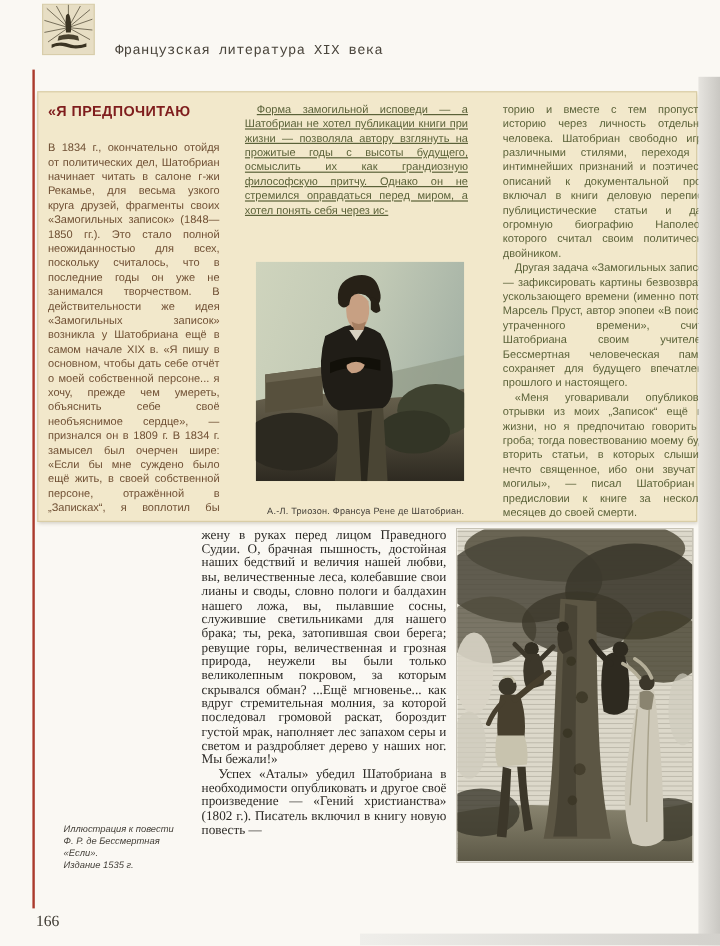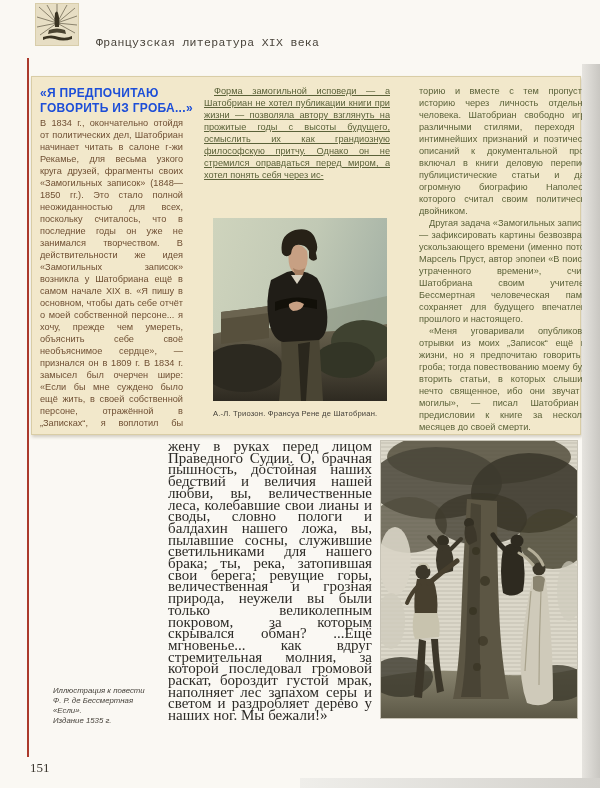--- a/index.html
+++ b/index.html
@@ -25,42 +25,42 @@
   .chapter-title{left:96px;top:36px;font-size:11.5px;color:#4a453c;letter-spacing:0.3px;font-family:Liberation Mono, monospace;}
   .red-rule{left:27px;top:58px;width:2px;height:699px;background:#ab3a2c;}
   
   .feature-box{
     left:31px;top:76px;width:548px;height:357px;
     background:#f2e8cb;border:1px solid #d9cda6;
     box-shadow:1px 2px 3px rgba(90,80,50,0.25);
   }
   .box-title{
     left:8px;top:9px;width:160px;
-    font-size:12px;line-height:15px;font-weight:bold;color:#1d4ed8;letter-spacing:0.3px;
+    font-size:12px;line-height:15px;font-weight:bold;color:#7f1d1d;letter-spacing:0.3px;
   }
   .box-col{
     font-size:9.2px;line-height:12px;text-align:justify;overflow:hidden;
   }
   .col-left{left:8px;top:40px;width:143px;height:312px;color:#6f4f33;}
   .col-mid{left:172px;top:8px;width:186px;height:120px;color:#5a6138;text-decoration:underline;}
   .col-right{left:364px;top:8px;width:177px;height:346px;color:#5a6138;margin-left:23px;}
   .col-right p{margin:0;}
   .col-right p + p{text-indent:10px;}
   .indent{text-indent:10px;}
   .portrait{left:181px;top:141px;width:174px;height:183px;overflow:hidden;}
   .portrait svg{display:block;}
   .portrait-caption{
-    left:181px;top:332px;width:174px;
-    font-size:7.6px;color:#45413a;letter-spacing:0.2px;
+    left:181px;top:344px;width:174px;
+    font-size:7.6px;color:#45413a;letter-spacing:0.2px;text-align:right;
   }
   
   .main-text{
     left:168px;top:441px;width:204px;
     font-family:"Liberation Serif", serif;
-    font-size:15px;line-height:11.7px;text-align:justify;color:#2c2a26;
+    font-size:11px;line-height:11.7px;text-align:justify;color:#2c2a26;
   }
   .main-text p{margin:0;}
   .main-text p + p{text-indent:14px;}
   .engraving{left:381px;top:441px;width:196px;height:277px;overflow:hidden;
     box-shadow:0 0 0 1px #c7c3b6;}
   .illus-caption{
     left:53px;top:686px;width:125px;
     font-size:7.8px;line-height:10px;color:#45413a;font-style:italic;
   }
   .page-number{
@@ -92,21 +92,20 @@
   </svg>
 </div>
 
 <div class="abs chapter-title">Французская литература XIX века</div>
 
 <div class="abs red-rule"></div>
 
 <div class="abs feature-box">
   <div class="abs box-title">
     <span>«Я ПРЕДПОЧИТАЮ</span><br>
-    <span>ГОВОРИТЬ ИЗ ГРОБА...»</span>
   </div>
 
   <div class="abs box-col col-left">В 1834 г., окончательно отойдя от политических дел, Шатобриан начинает читать в салоне г-жи Рекамье, для весьма узкого круга друзей, фрагменты своих «Замогильных записок» (1848—1850 гг.). Это стало полной неожиданностью для всех, поскольку считалось, что в последние годы он уже не занимался творчеством. В действительности же идея «Замогильных записок» возникла у Шатобриана ещё в самом начале XIX в. «Я пишу в основном, чтобы дать себе отчёт о моей собственной персоне... я хочу, прежде чем умереть, объяснить себе своё необъяснимое сердце», — признался он в 1809 г. В 1834 г. замысел был очерчен шире: «Если бы мне суждено было ещё жить, в своей собственной персоне, отражённой в „Записках“, я воплотил бы эпопею своего времени». Оба эти намерения и составили основу книги, которая по праву считается одновременно и завещанием Шатобриана, и одним из шедевров французской литературы.</div>
 
   <div class="abs box-col col-mid indent">Форма замогильной исповеди — а Шатобриан не хотел публикации книги при жизни — позволяла автору взглянуть на прожитые годы с высоты будущего, осмыслить их как грандиозную философскую притчу. Однако он не стремился оправдаться перед миром, а хотел понять себя через ис-</div>
 
   <div class="abs portrait">
     <svg width="174" height="183" viewBox="0 0 174 183">
       <defs>
         <linearGradient id="sky" x1="0" y1="0" x2="1" y2="0.35">
@@ -143,20 +142,21 @@
 
   <div class="abs box-col col-right">
     <p>торию и вместе с тем пропустить историю через личность отдельного человека. Шатобриан свободно играл различными стилями, переходя от интимнейших признаний и поэтических описаний к документальной прозе, включал в книги деловую переписку, публицистические статьи и даже огромную биографию Наполеона, которого считал своим политическим двойником.</p>
     <p>Другая задача «Замогильных записок» — зафиксировать картины безвозвратно ускользающего времени (именно потому Марсель Пруст, автор эпопеи «В поисках утраченного времени», считал Шатобриана своим учителем). Бессмертная человеческая память сохраняет для будущего впечатления прошлого и настоящего.</p>
     <p>«Меня уговаривали опубликовать отрывки из моих „Записок“ ещё при жизни, но я предпочитаю говорить из гроба; тогда повествованию моему будут вторить статьи, в которых слышится нечто священное, ибо они звучат из могилы», — писал Шатобриан в предисловии к книге за несколько месяцев до своей смерти.</p>
   </div>
 </div>
 
 <div class="abs main-text">
   <p>жену в руках перед лицом Праведного Судии. О, брачная пышность, достойная наших бедствий и величия нашей любви, вы, величественные леса, колебавшие свои лианы и своды, словно пологи и балдахин нашего ложа, вы, пылавшие сосны, служившие светильниками для нашего брака; ты, река, затопившая свои берега; ревущие горы, величественная и грозная природа, неужели вы были только великолепным покровом, за которым скрывался обман? ...Ещё мгновенье... как вдруг стремительная молния, за которой последовал громовой раскат, бороздит густой мрак, наполняет лес запахом серы и светом и раздробляет дерево у наших ног. Мы бежали!»</p>
+  <p>Успех «Аталы» убедил Шатобриана в необходимости опубликовать и другое своё произведение — «Гений христианства» (1802 г.). Писатель включил в книгу новую повесть —</p>
 </div>
 
 <div class="abs engraving">
   <svg width="196" height="277" viewBox="0 0 196 277">
     <defs>
       <pattern id="hatch" width="4" height="4" patternUnits="userSpaceOnUse">
         <path d="M0 2 H4" stroke="#8a8678" stroke-width="0.8"></path>
       </pattern>
       <linearGradient id="gnd2" x1="0" y1="0" x2="0" y2="1">
         <stop offset="0" stop-color="#8a8570"></stop>
@@ -219,16 +219,16 @@
   </svg>
 </div>
 
 <div class="abs illus-caption">
   <span>Иллюстрация к повести</span><br>
   <span>Ф. Р. де Бессмертная</span><br>
   <span>«Если».</span><br>
   <span>Издание 1535 г.</span>
 </div>
 
-<div class="abs page-number">151</div>
+<div class="abs page-number">166</div>
 
 <div class="abs page-edge-right"></div>
 <div class="abs page-edge-bottom"></div>
 
 </body></html>

